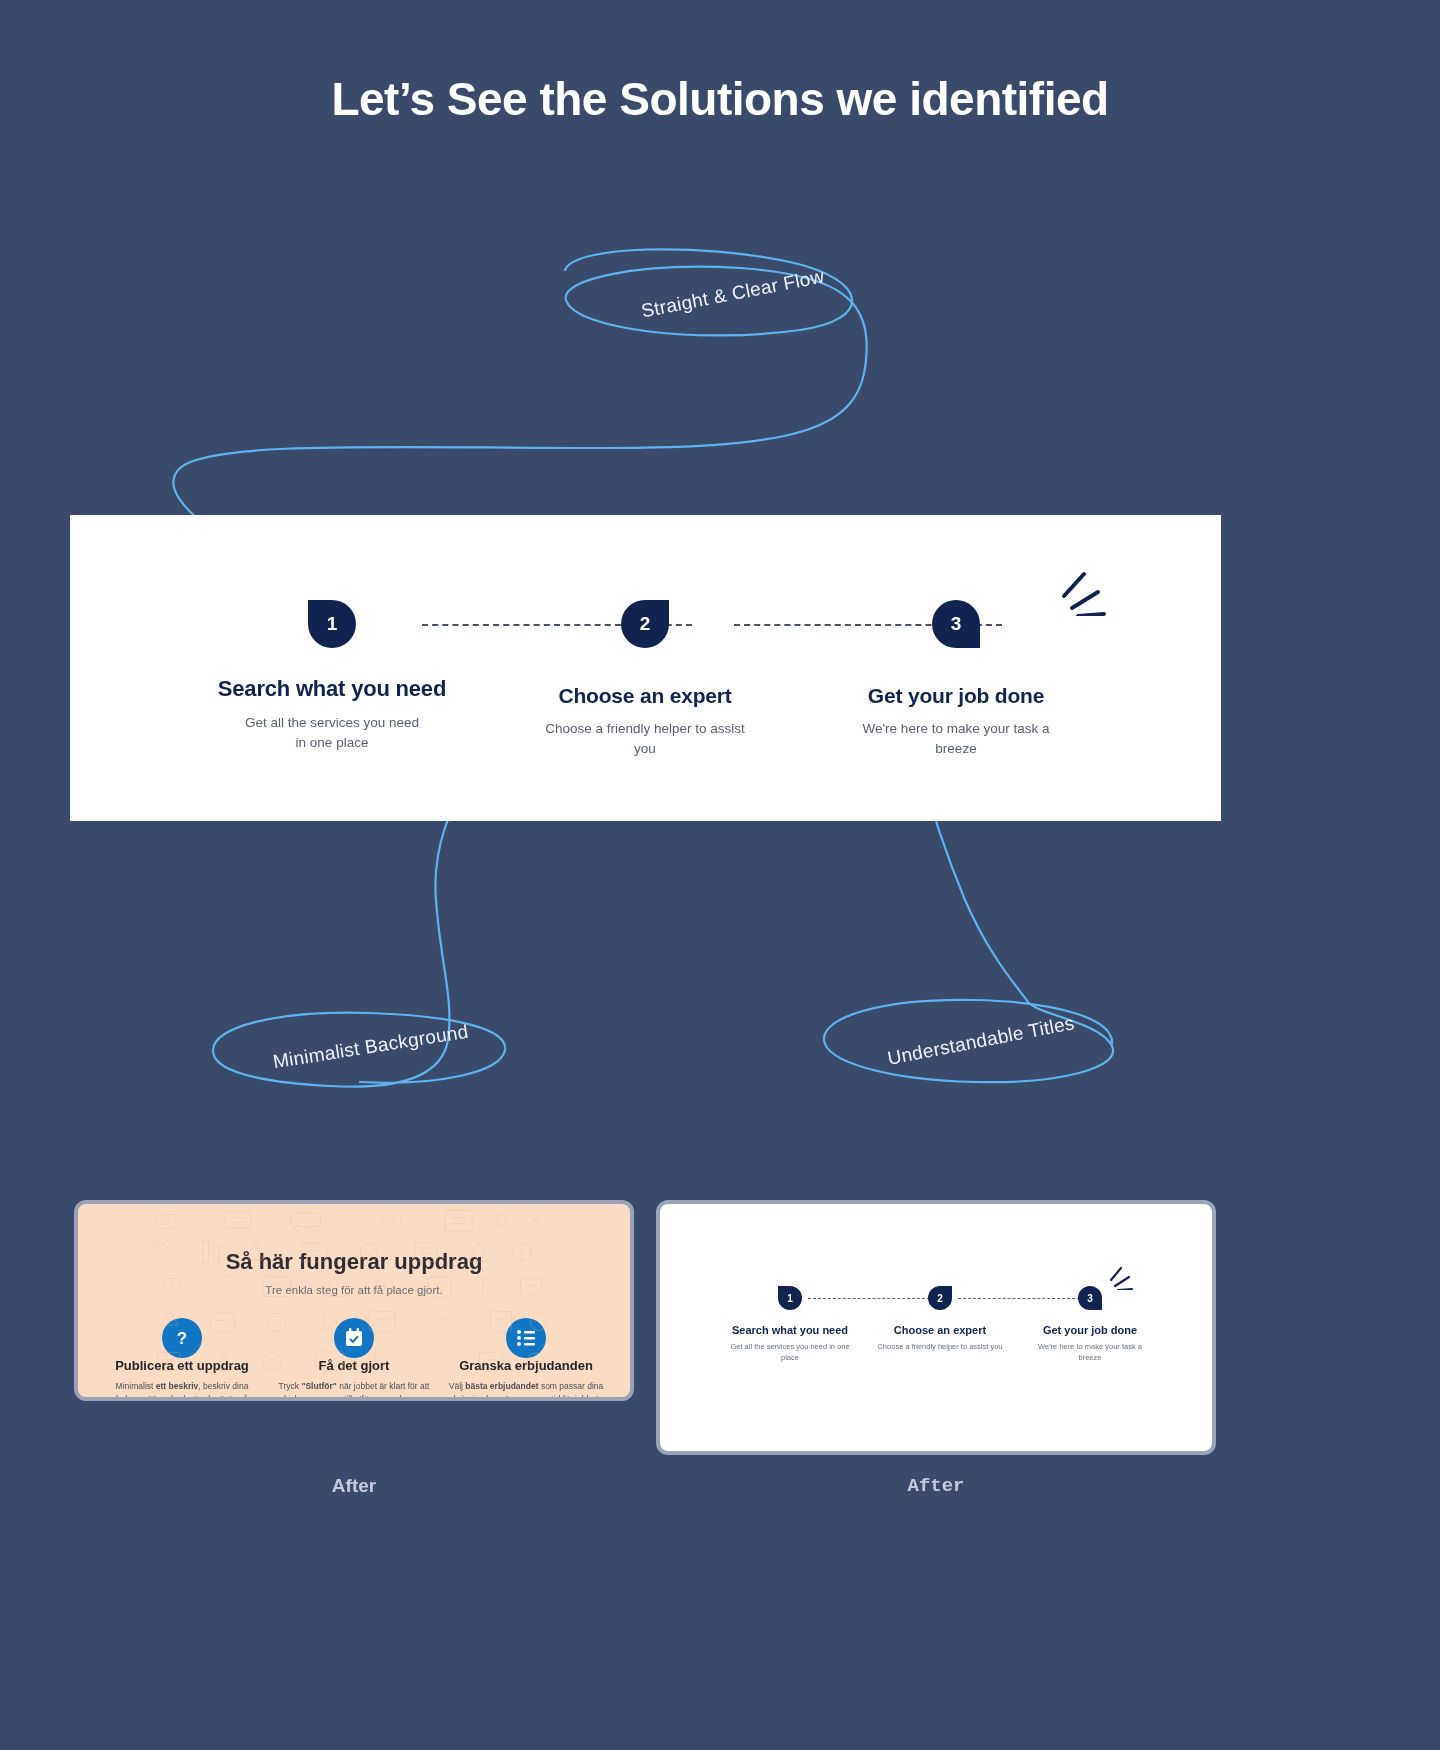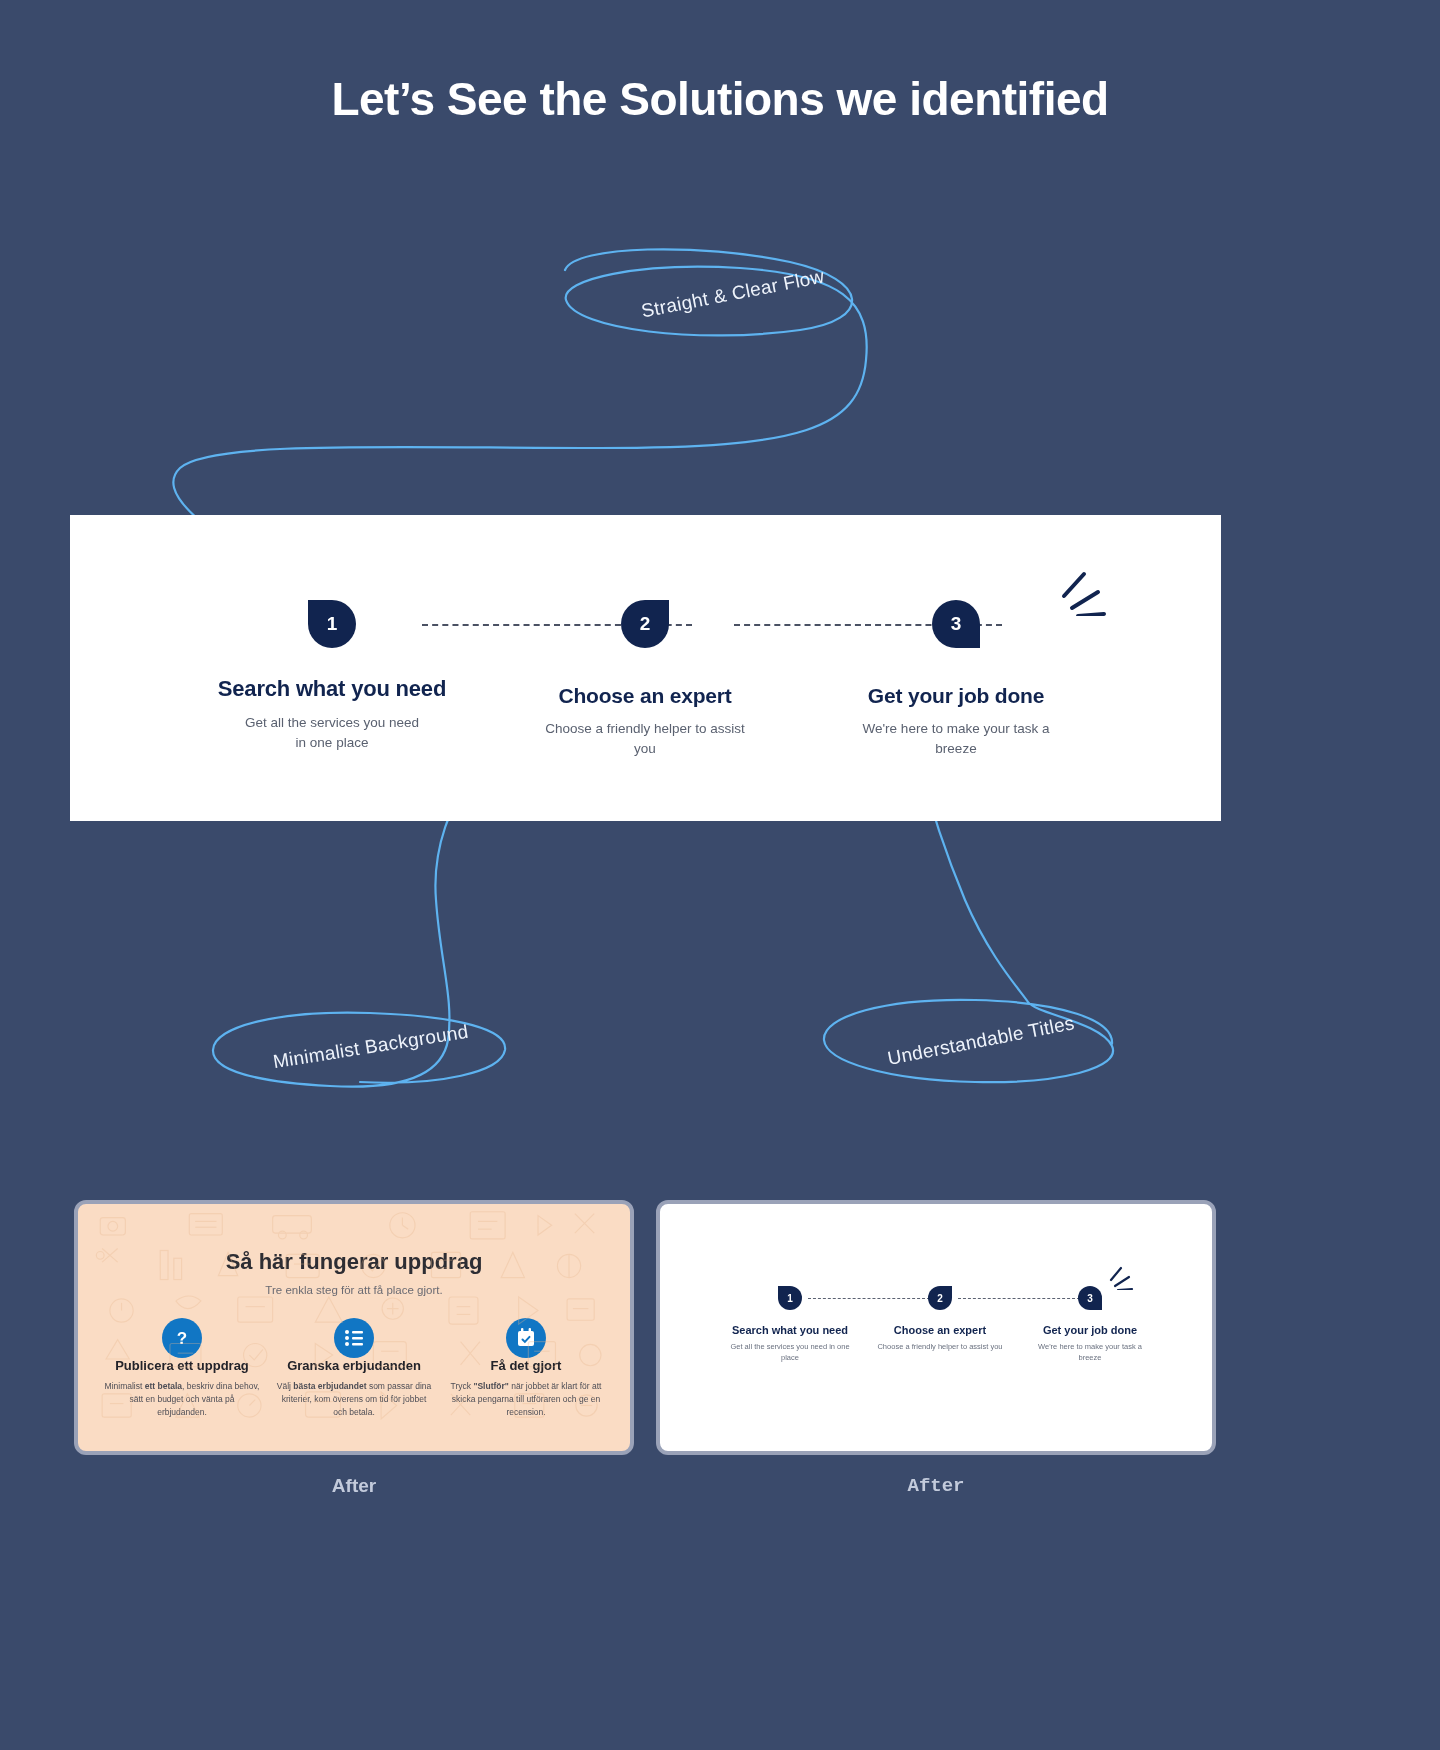--- a/index.html
+++ b/index.html
@@ -111,21 +111,21 @@
 
   
   .compare-row { position: absolute; top: 1200px; left: 0; width: 100%; height: 340px; }
 
   .panel {
     position: absolute;
     border-radius: 12px;
     border: 4px solid #9aa2b8;
     overflow: hidden;
   }
-  #panel-before { left: 74px; top: 0; width: 560px; height: 255px; background: #fadcc4; }
+  #panel-before { left: 74px; top: 0; width: 560px; height: 201px; background: #fadcc4; }
   #panel-after  { left: 656px; top: 0; width: 560px; height: 255px; background: #ffffff; }
 
   .panel-label {
     position: absolute;
     top: 275px;
     width: 560px;
     text-align: center;
     color: #c3cbdc;
     font-size: 19px;
     font-weight: bold;
@@ -358,54 +358,54 @@
     <div class="bp-sub">Tre enkla steg för att få place gjort.</div>
 
     <div class="bp-cols">
       <div class="bp-col">
         <div class="bp-icon">
           <svg width="22" height="22" viewBox="0 0 22 22">
               <text x="11" y="17" text-anchor="middle" font-size="17" font-weight="bold" fill="#fff" font-family="Liberation Sans, sans-serif">?</text>
             </svg>
         </div>
         <div class="bp-col-title">Publicera ett uppdrag</div>
-        <div class="bp-col-desc"><span>Minimalist </span><b>ett betala</b><span>, beskriv dina behov, sätt en budget och vänta på erbjudanden.</span></div>
+        <div class="bp-col-desc"><span>Minimalist </span><b>ett beskriv</b><span>, beskriv dina behov, sätt en budget och vänta på erbjudanden.</span></div>
+      </div>
+
+      <div class="bp-col">
+        <div class="bp-icon">
+          <svg width="20" height="20" viewBox="0 0 20 20">
+            <g fill="#fff">
+                <rect x="2" y="3" width="16" height="15" rx="2"></rect>
+                <rect x="5" y="0" width="2.4" height="5" rx="1"></rect>
+                <rect x="12.6" y="0" width="2.4" height="5" rx="1"></rect>
+              </g>
+            <path d="M6.5,11.5 l2.4,2.4 l4.6,-5" stroke="#1176c4" stroke-width="2" fill="none" stroke-linecap="round"></path>
+          </svg>
+        </div>
+        <div class="bp-col-title">Få det gjort</div>
+        <div class="bp-col-desc"><span>Tryck </span><b>"Slutför"</b><span> när jobbet är klart för att skicka pengarna till utföraren och ge en recension.</span></div>
       </div>
 
       <div class="bp-col">
         <div class="bp-icon">
           <svg width="20" height="18" viewBox="0 0 20 18">
             <g fill="#fff">
                 <circle cx="3" cy="3" r="2"></circle>
                 <rect x="8" y="2" width="11" height="2.4" rx="1"></rect>
             <circle cx="3" cy="9" r="2"></circle>
                 <rect x="8" y="8" width="11" height="2.4" rx="1"></rect>
             <circle cx="3" cy="15" r="2"></circle>
                 <rect x="8" y="14" width="11" height="2.4" rx="1"></rect>
               </g>
           </svg>
         </div>
         <div class="bp-col-title">Granska erbjudanden</div>
         <div class="bp-col-desc"><span>Välj </span><b>bästa erbjudandet</b><span> som passar dina kriterier, kom överens om tid för jobbet och betala.</span></div>
       </div>
-
-      <div class="bp-col">
-        <div class="bp-icon">
-          <svg width="20" height="20" viewBox="0 0 20 20">
-            <g fill="#fff">
-                <rect x="2" y="3" width="16" height="15" rx="2"></rect>
-                <rect x="5" y="0" width="2.4" height="5" rx="1"></rect>
-                <rect x="12.6" y="0" width="2.4" height="5" rx="1"></rect>
-              </g>
-            <path d="M6.5,11.5 l2.4,2.4 l4.6,-5" stroke="#1176c4" stroke-width="2" fill="none" stroke-linecap="round"></path>
-          </svg>
-        </div>
-        <div class="bp-col-title">Få det gjort</div>
-        <div class="bp-col-desc"><span>Tryck </span><b>"Slutför"</b><span> när jobbet är klart för att skicka pengarna till utföraren och ge en recension.</span></div>
-      </div>
     </div>
   </div>
 
   <div class="panel" id="panel-after">
     <div class="mini-steps">
       <div class="mini-dash" id="mini-dash-a"></div>
       <div class="mini-dash" id="mini-dash-b"></div>
 
       <svg class="mini-sparkles" viewBox="0 0 26 24">
         <g stroke="#11244f" stroke-width="2.2" stroke-linecap="round">

